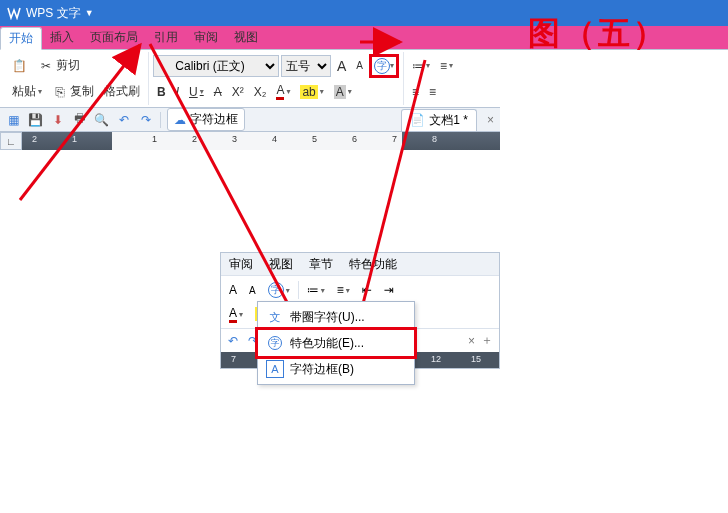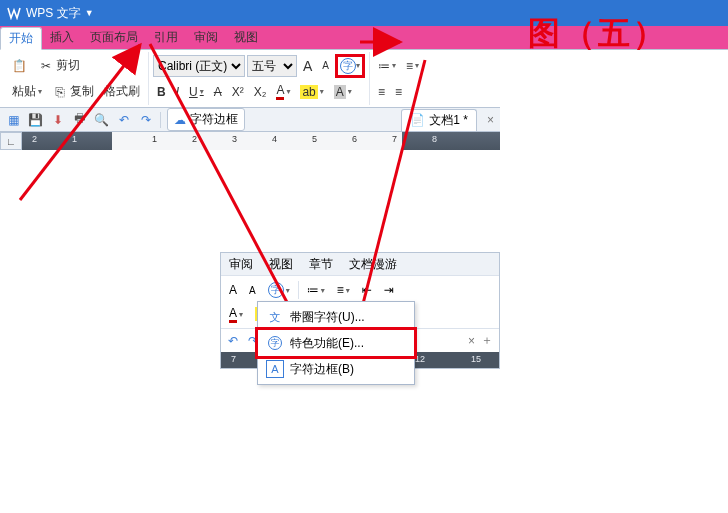--- a/index.html
+++ b/index.html
@@ -15,21 +15,21 @@
 .circled { border: 2px solid #e60012; border-radius: 50%; padding: 2px 8px !important; margin-bottom: 2px;}
 
 .ribbon { height: 58px; background: #fff; border-bottom: 1px solid #b8c5d6; display: flex; padding: 2px 4px; font-size: 12px; color: #333; width: 500px;}
 .rgroup { display: flex; flex-direction: column; justify-content: center; padding: 0 4px; border-right: 1px solid #e1e6ee; }
 .rgroup.last{border-right:none;}
 .row { display: flex; align-items: center; gap: 2px; height: 26px;}
 .btn { padding: 2px 4px; display: flex; align-items: center; gap: 2px; cursor: pointer; border-radius: 2px; }
 .icon { width: 16px; height: 16px; display: inline-flex; align-items: center; justify-content: center; font-size: 12px; }
 .dd-arrow { font-size: 8px; color: #666; }
 select.font { font-size: 12px; height: 22px; border: 1px solid #b8c5d6; }
-.fontname { width: 92px; }
+.fontname { width: 126px; text-align: center; }
 .fontsize { width: 50px; }
 .enclosed-btn { border: 3px solid #e60012; padding: 1px 2px; display: flex; align-items: center; }
 .enclosed-char { border: 1px solid #3b7dd8; border-radius: 50%; width: 16px; height: 16px; display: inline-flex; align-items: center; justify-content: center; font-size: 10px; color: #3b7dd8; }
 
 .qat { height: 24px; background: #eef2f7; border-bottom: 1px solid #b8c5d6; display: flex; align-items: center; gap: 6px; padding: 0 6px; font-size: 12px; width: 500px;}
 .qat .sep { width: 1px; height: 16px; background: #c9d3e0; }
 .pill { background: #fff; border: 1px solid #b8c5d6; border-radius: 3px; padding: 2px 6px; display: flex; align-items: center; gap: 4px; }
 .doc-tab { border-top: 1px solid #b8c5d6; border-left: 1px solid #b8c5d6; border-right: 1px solid #b8c5d6; background: #fff; padding: 2px 8px; border-radius: 3px 3px 0 0; display: flex; align-items: center; gap: 4px; margin-left: auto; margin-right: 4px;}
 .close-x { color: #777; cursor: pointer; }
 
@@ -196,21 +196,21 @@
   </div>
 </div>
 
 <div class="doc-area"></div>
 
 <div class="submenu-wrap">
   <div class="subtabs">
     <div class="tab">审阅</div>
     <div class="tab">视图</div>
     <div class="tab">章节</div>
-    <div class="tab">文档漫游</div>
+    <div class="tab">特色功能</div>
   </div>
   <div class="subribbon">
     <div class="subrow">
       <span class="btn">A</span>
       <span class="btn" style="font-size:10px;">A</span>
       <span class="btn">
           <span class="enclosed-char">字</span>
           <span class="dd-arrow">▾</span>
         </span>
       <span style="width:1px;height:18px;background:#dbe2ec;"></span>
@@ -262,21 +262,21 @@
     <span style="flex:1"></span>
     <span class="close-x">×</span>
     <span class="icon" style="color:#777;">＋</span>
   </div>
   <div class="subruler">
     <span class="n" style="left:10px;">7</span>
     <span class="n" style="left:50px;">8</span>
     <span class="n" style="left:90px;">9</span>
     <span class="n" style="left:130px;">10</span>
     <span class="n" style="left:170px;">11</span>
-    <span class="n" style="left:194px;">12</span>
+    <span class="n" style="left:210px;">12</span>
     <span class="n" style="left:250px;">15</span>
   </div>
 </div>
 
 <div class="figure-label">图（五）</div>
 
 <svg class="annot" width="728" height="513">
   <defs>
     <marker id="ah" markerWidth="12" markerHeight="12" refX="9" refY="5" orient="auto">
       <path d="M0,0 L10,5 L0,10 z" fill="#e60012"></path>

